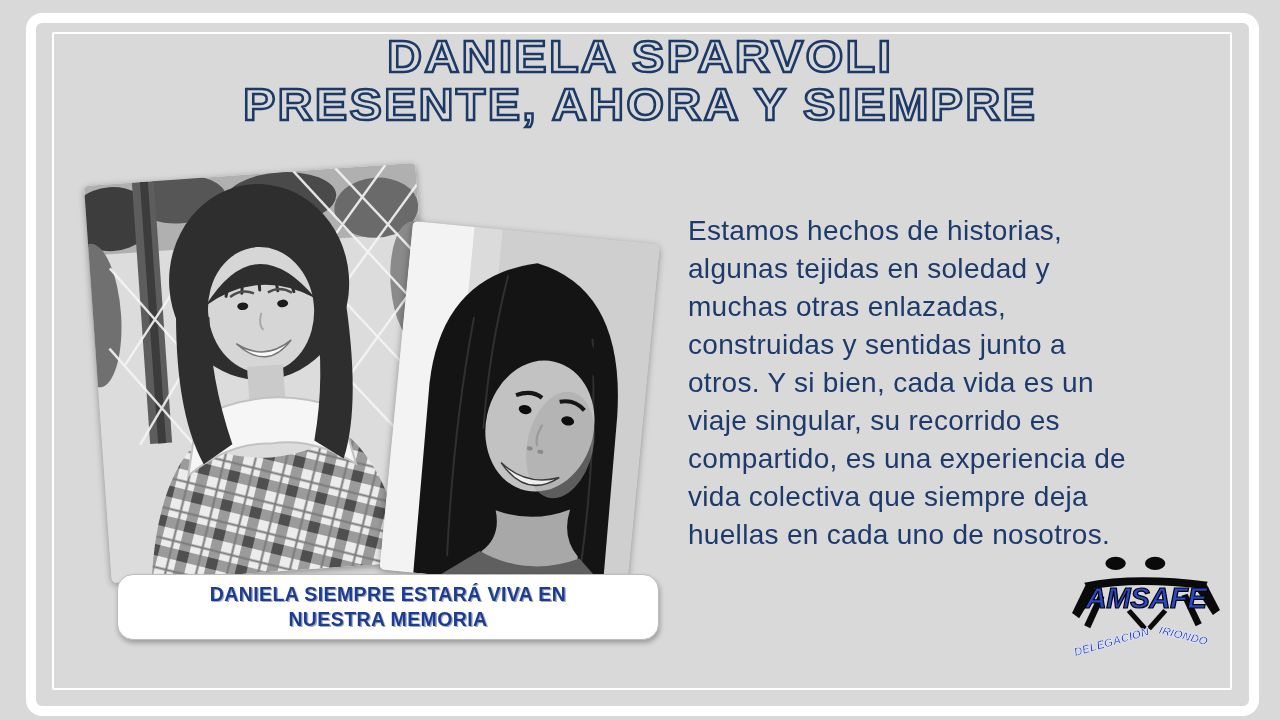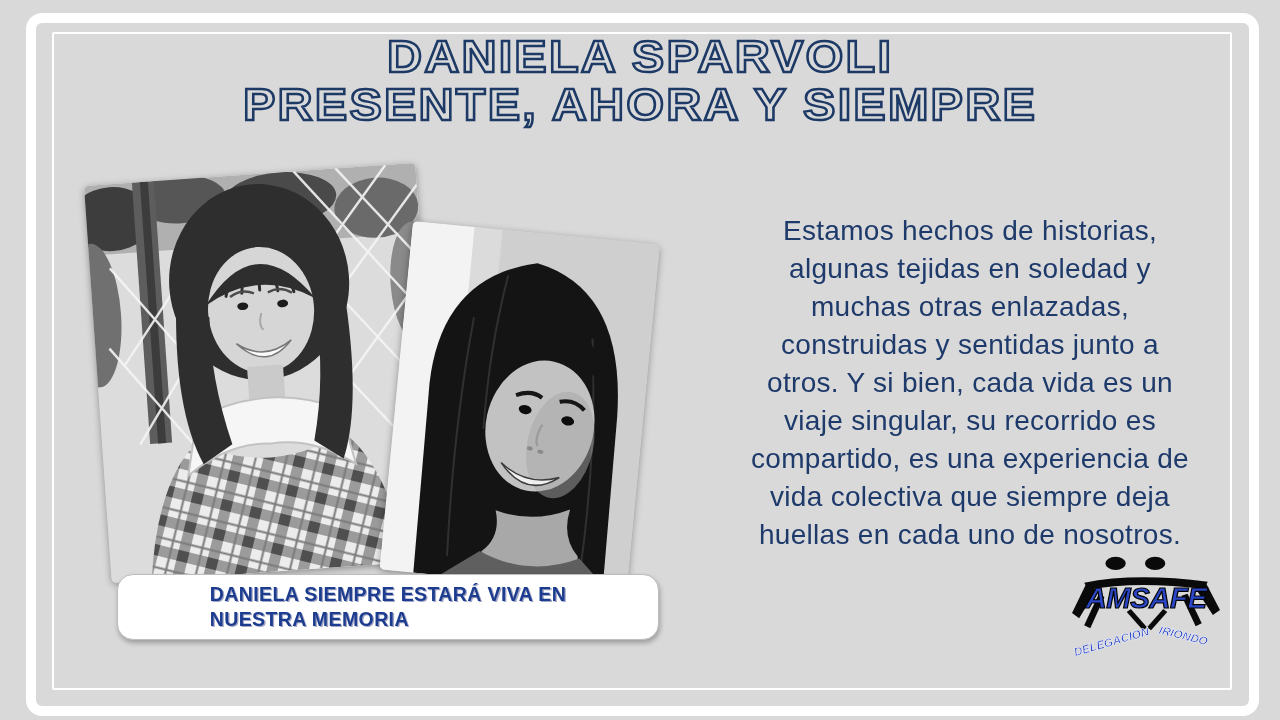--- a/index.html
+++ b/index.html
@@ -28,27 +28,27 @@
     transform:rotate(-4deg);transform-origin:top left;z-index:2;}
   .photo-right{left:413px;top:221px;width:248px;height:350px;
     transform:rotate(5.5deg);transform-origin:top left;z-index:3;}
 
   
   .caption-card{position:absolute;left:117px;top:574px;width:540px;height:64px;
     background:#ffffff;border:1px solid #bdbdbd;border-radius:16px;z-index:4;
     box-shadow:1px 3px 5px rgba(0,0,0,0.28);
     display:flex;align-items:center;justify-content:center;}
   .caption-text{font-size:19.5px;line-height:25px;font-weight:bold;
-    color:#1c3c8f;letter-spacing:0.4px;white-space:pre-line;
+    color:#1c3c8f;letter-spacing:0.4px;text-align:center;white-space:pre-line;
     text-shadow:1.3px 1.3px 0 rgba(24,34,110,0.40);}
 
   
   .memorial-text{position:absolute;left:688px;top:212px;width:564px;
     font-size:28px;line-height:38px;color:#1e3a6b;letter-spacing:0.3px;
-    text-align:center;white-space:pre-line;}
+    text-align:left;white-space:pre-line;}
 
   
   .amsafe-logo{position:absolute;left:1070px;top:550px;width:152px;height:112px;z-index:4;}
   .amsafe-logo svg{display:block;width:100%;height:100%;}
 </style>
 </head>
 <body>
 
 <div class="slide">
 

